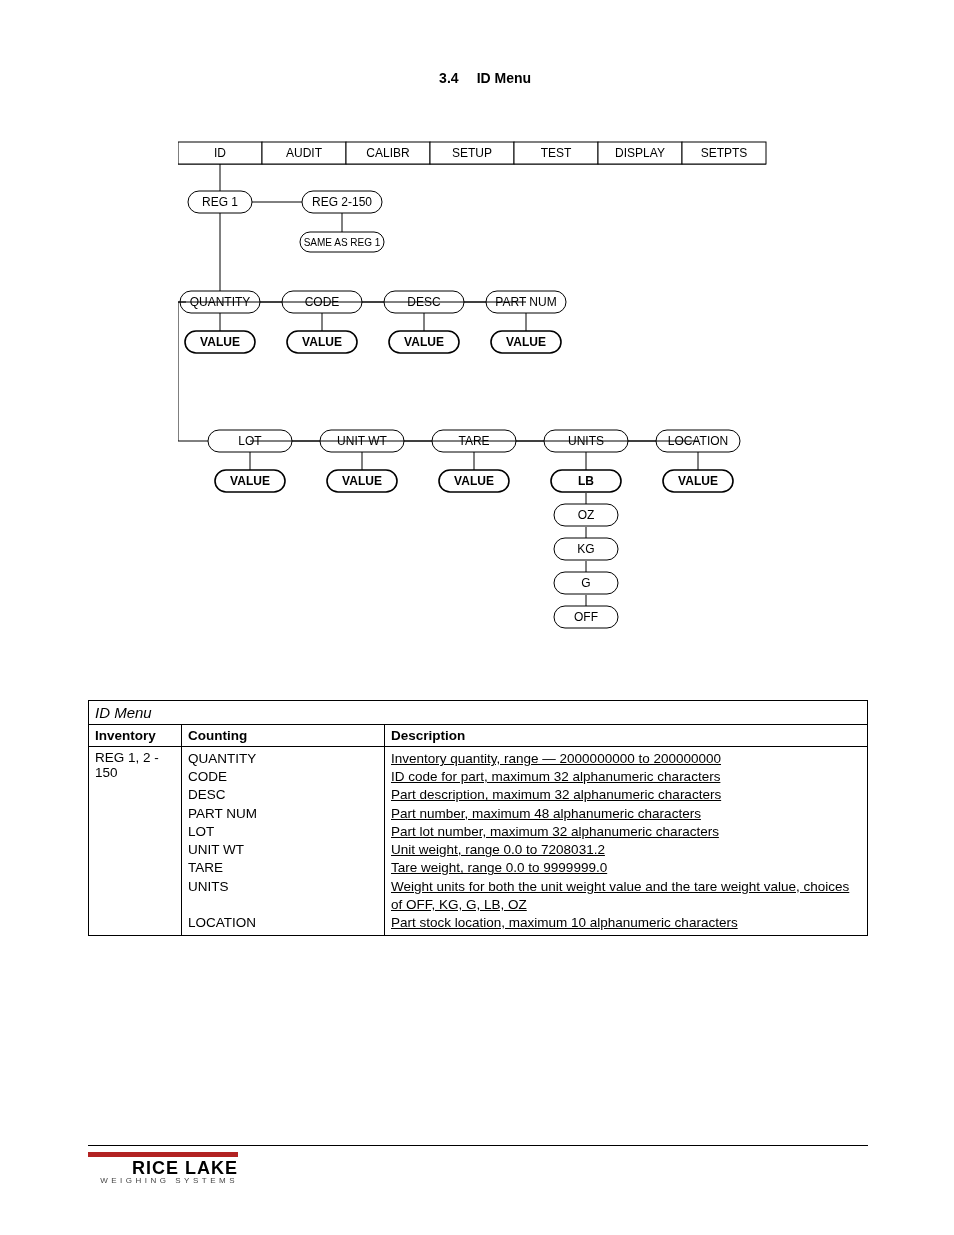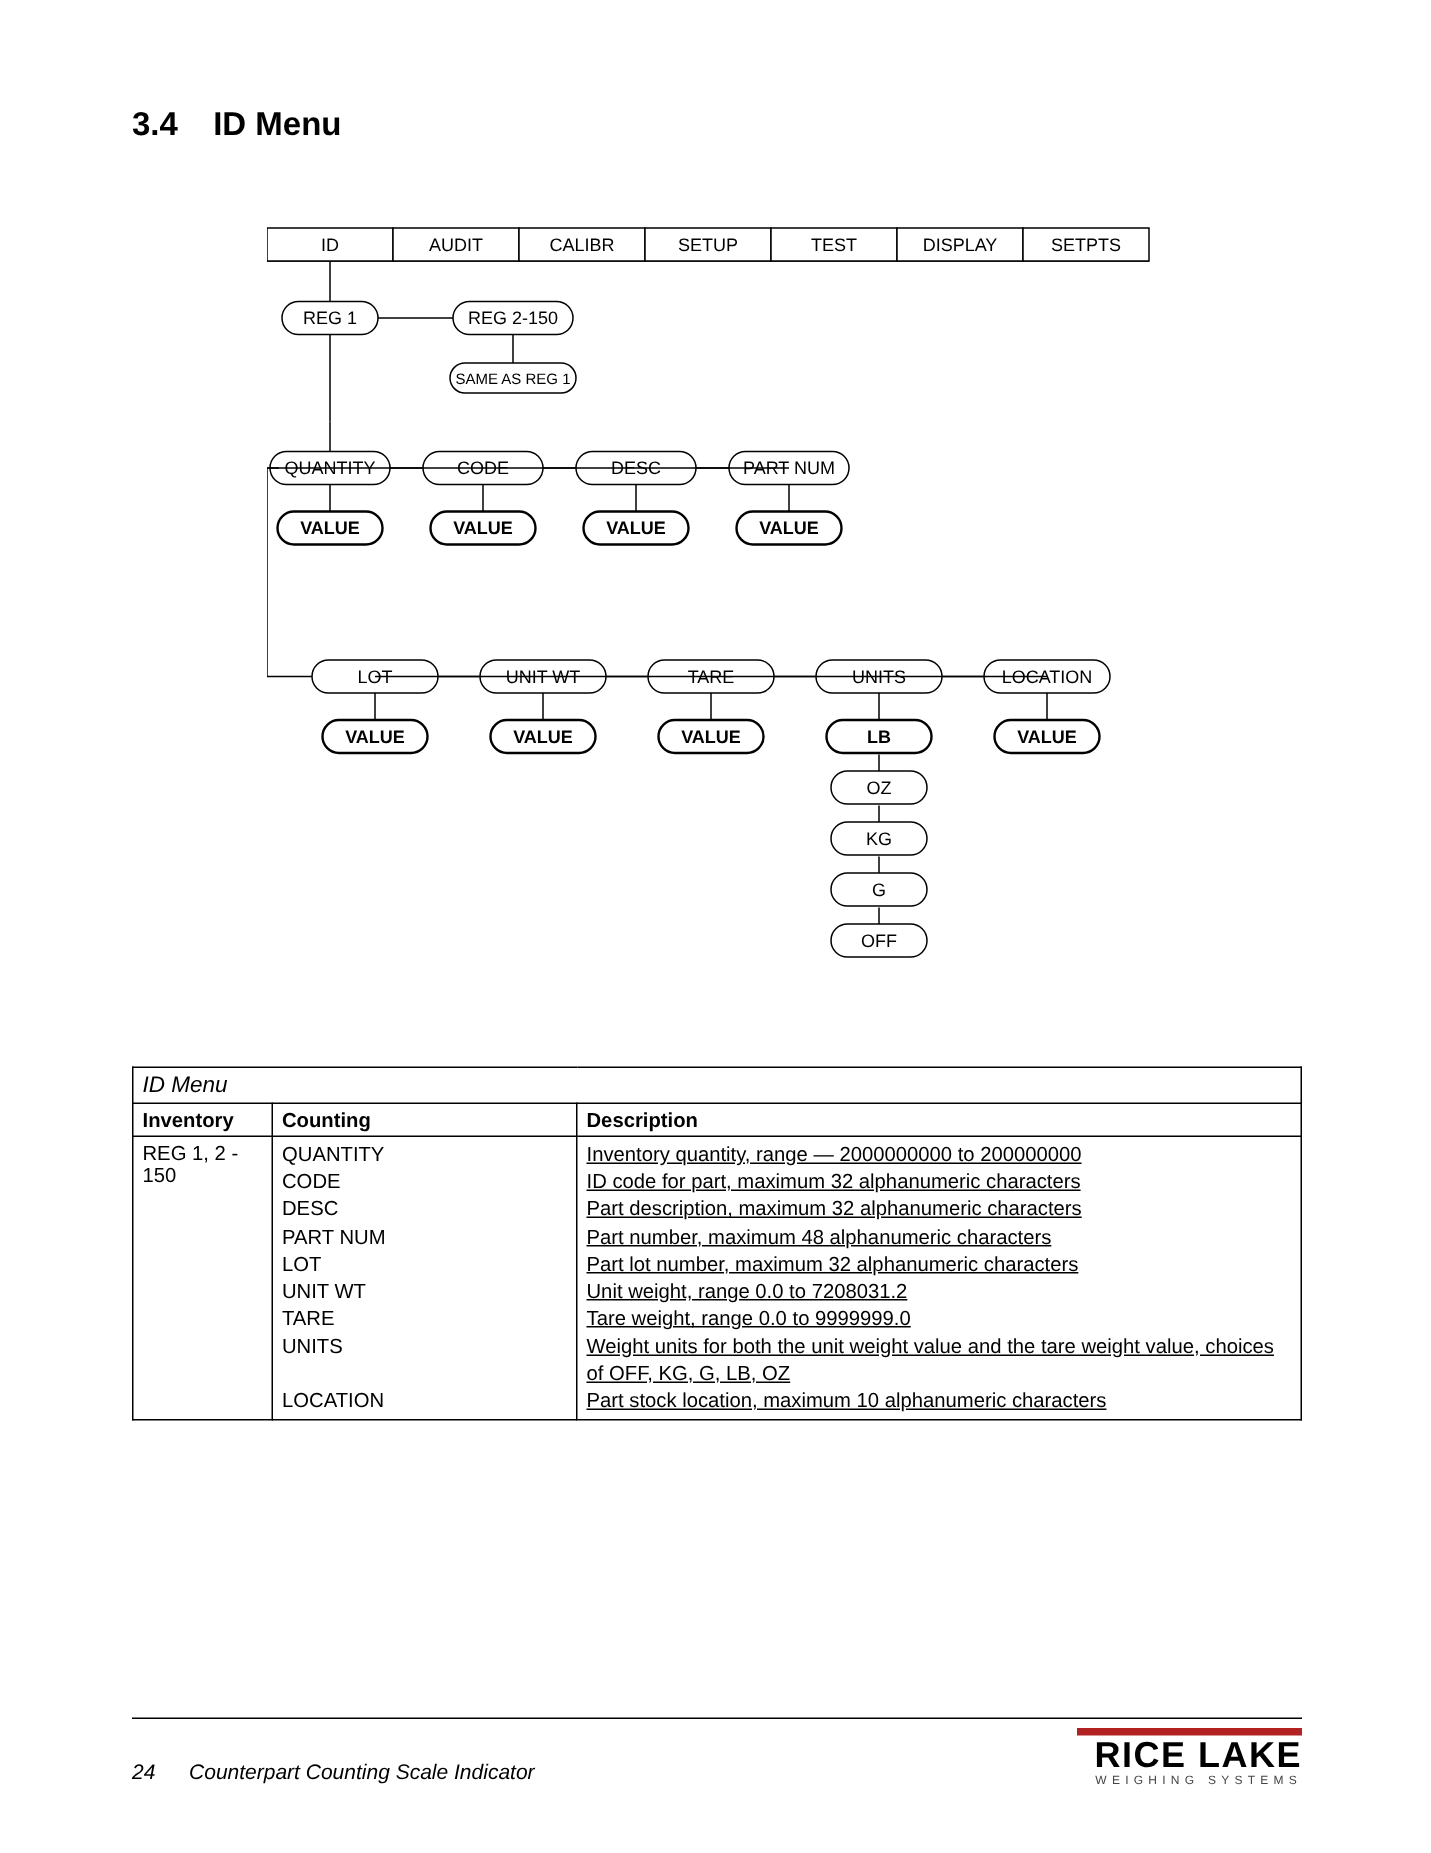--- a/index.html
+++ b/index.html
@@ -14,22 +14,23 @@
   }
   .page {
     position: absolute;
     left: 88px;
     top: 70px;
     width: 780px;
   }
   .heading {
     font-family: "Arial Black", Arial, sans-serif;
     font-weight: 900;
-    font-size: 22px;
+    font-size: 14px;
     margin-bottom: 50px;
+    text-align: center;
   }
   .heading .num { display: inline-block; width: 48px; }
   
   .diagram { margin-left: 90px; margin-bottom: 40px; }
   .diagram text { font-family: Arial, sans-serif; }
   
   table.idmenu {
     border-collapse: collapse;
     width: 780px;
     font-size: 13.5px;
@@ -55,21 +56,21 @@
   }
   .footer-line {
     border-top: 1px solid #000;
     margin-bottom: 6px;
   }
   .footer-row { display: flex; justify-content: space-between; align-items: flex-end; }
   .page-num { font-style: italic; font-size: 14px; margin-right: 18px; }
   .doc-title { font-style: italic; font-size: 14px; }
   .logo { text-align: right; line-height: 1; }
   .logo-bar { width: 150px; height: 5px; background: #b22222; margin-bottom: 2px; margin-left: auto; }
-  .logo-name { font-family: "Arial Black", Arial, sans-serif; font-weight: 900; font-size: 24px; letter-spacing: 1px; }
+  .logo-name { font-family: "Arial Black", Arial, sans-serif; font-weight: 900; font-size: 18px; letter-spacing: 1px; }
   .logo-sub { font-size: 8px; letter-spacing: 3.5px; color: #444; }
 </style>
 </head>
 <body>
 
 <div class="page">
   <div class="heading">
     <span class="num">3.4</span>
     <span>ID Menu</span>
   </div>
@@ -286,23 +287,19 @@
         <span class="desc-line">Part stock location, maximum 10 alphanumeric characters</span>
       </td>
     </tr>
   </tbody>
     </table>
 </div>
 
 <div class="footer">
   <div class="footer-line"></div>
   <div class="footer-row">
-    <div>
-      <span class="page-num">24</span>
-      <span class="doc-title">Counterpart Counting Scale Indicator</span>
-    </div>
     <div class="logo">
       <div class="logo-bar"></div>
       <div class="logo-name">RICE LAKE</div>
       <div class="logo-sub">WEIGHING SYSTEMS</div>
     </div>
   </div>
 </div>
 
 </body></html>

